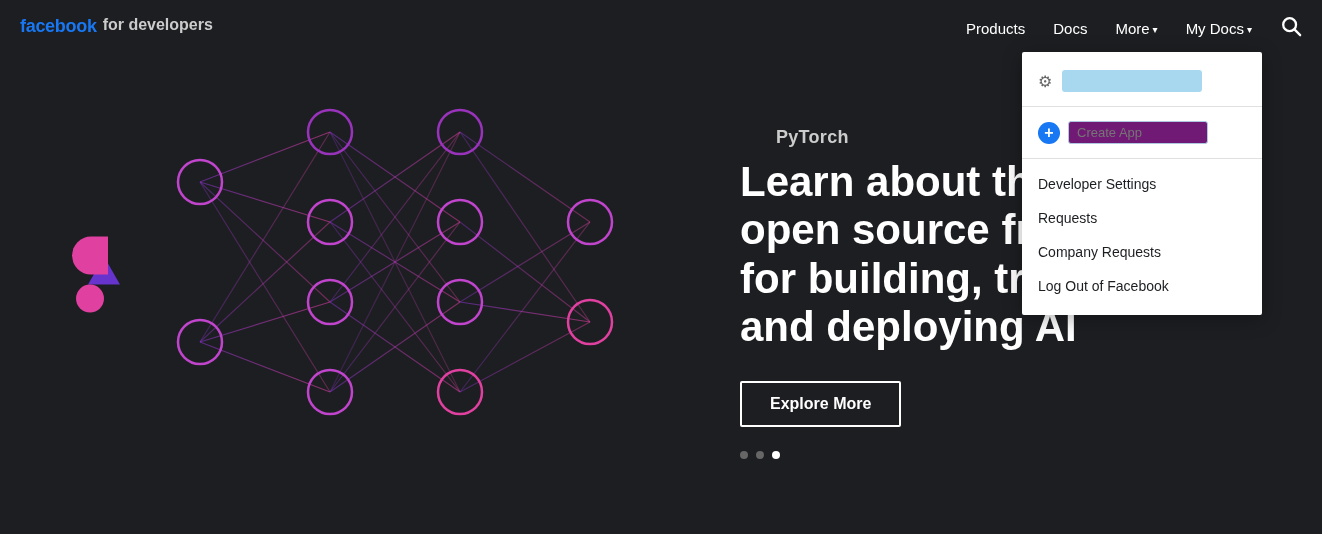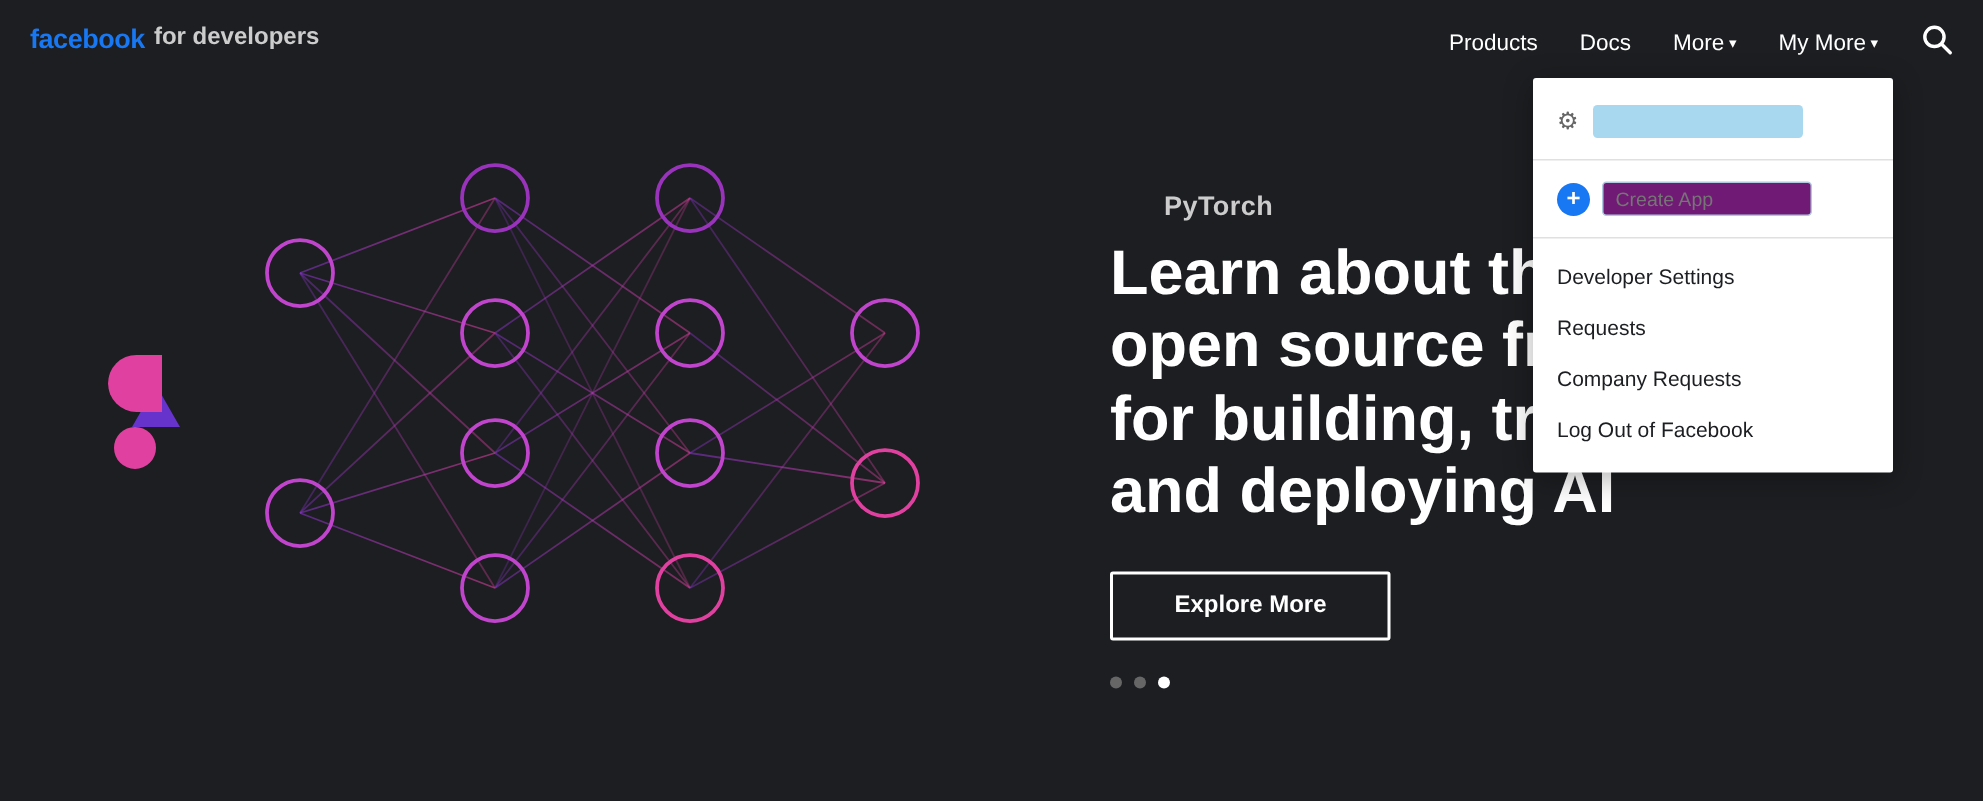--- a/index.html
+++ b/index.html
@@ -34,21 +34,21 @@
       display: flex; align-items: center; justify-content: center;
     }
 
     
     .hero-content {
       flex: 1; padding: 0 40px; padding-top: 52px; position: relative; z-index: 10;
     }
     .hero-label { color: #ccc; font-size: 18px; font-weight: 600; margin-bottom: 10px; letter-spacing: 0.3px; margin-left: 36px; }
     .hero-title { color: #fff; font-size: 42px; font-weight: 700; line-height: 1.15; margin-bottom: 30px; }
     .explore-btn {
-      display: inline-block; padding: 12px 41px;
+      display: inline-block; padding: 12px 28px;
       border: 2px solid #fff; color: #fff; background: transparent;
       font-size: 16px; font-weight: 600; cursor: pointer; border-radius: 2px;
     }
     .dots { display: flex; gap: 8px; margin-top: 24px; align-items: center; }
     .dot { width: 8px; height: 8px; border-radius: 50%; background: #666; cursor: pointer; }
     .dot.active { background: #fff; }
 
     
     .dropdown {
       position: absolute; top: 52px; right: 60px;
@@ -111,21 +111,21 @@
       <span>Products</span>
     </a>
     <a class="nav-link">
       <span>Docs</span>
     </a>
     <a class="nav-link">
       <span>More</span>
       <span class="nav-chevron">▾</span>
     </a>
     <a class="nav-link">
-      <span>My More</span>
+      <span>My Docs</span>
       <span class="nav-chevron">▾</span>
     </a>
     <div class="search-icon-btn">
       <svg width="22" height="22" viewBox="0 0 24 24" fill="none" stroke="white" stroke-width="2.5" stroke-linecap="round">
         <circle cx="10.5" cy="10.5" r="7"></circle>
         <line x1="16" y1="16" x2="22" y2="22"></line>
       </svg>
     </div>
   </div>
 </nav>

